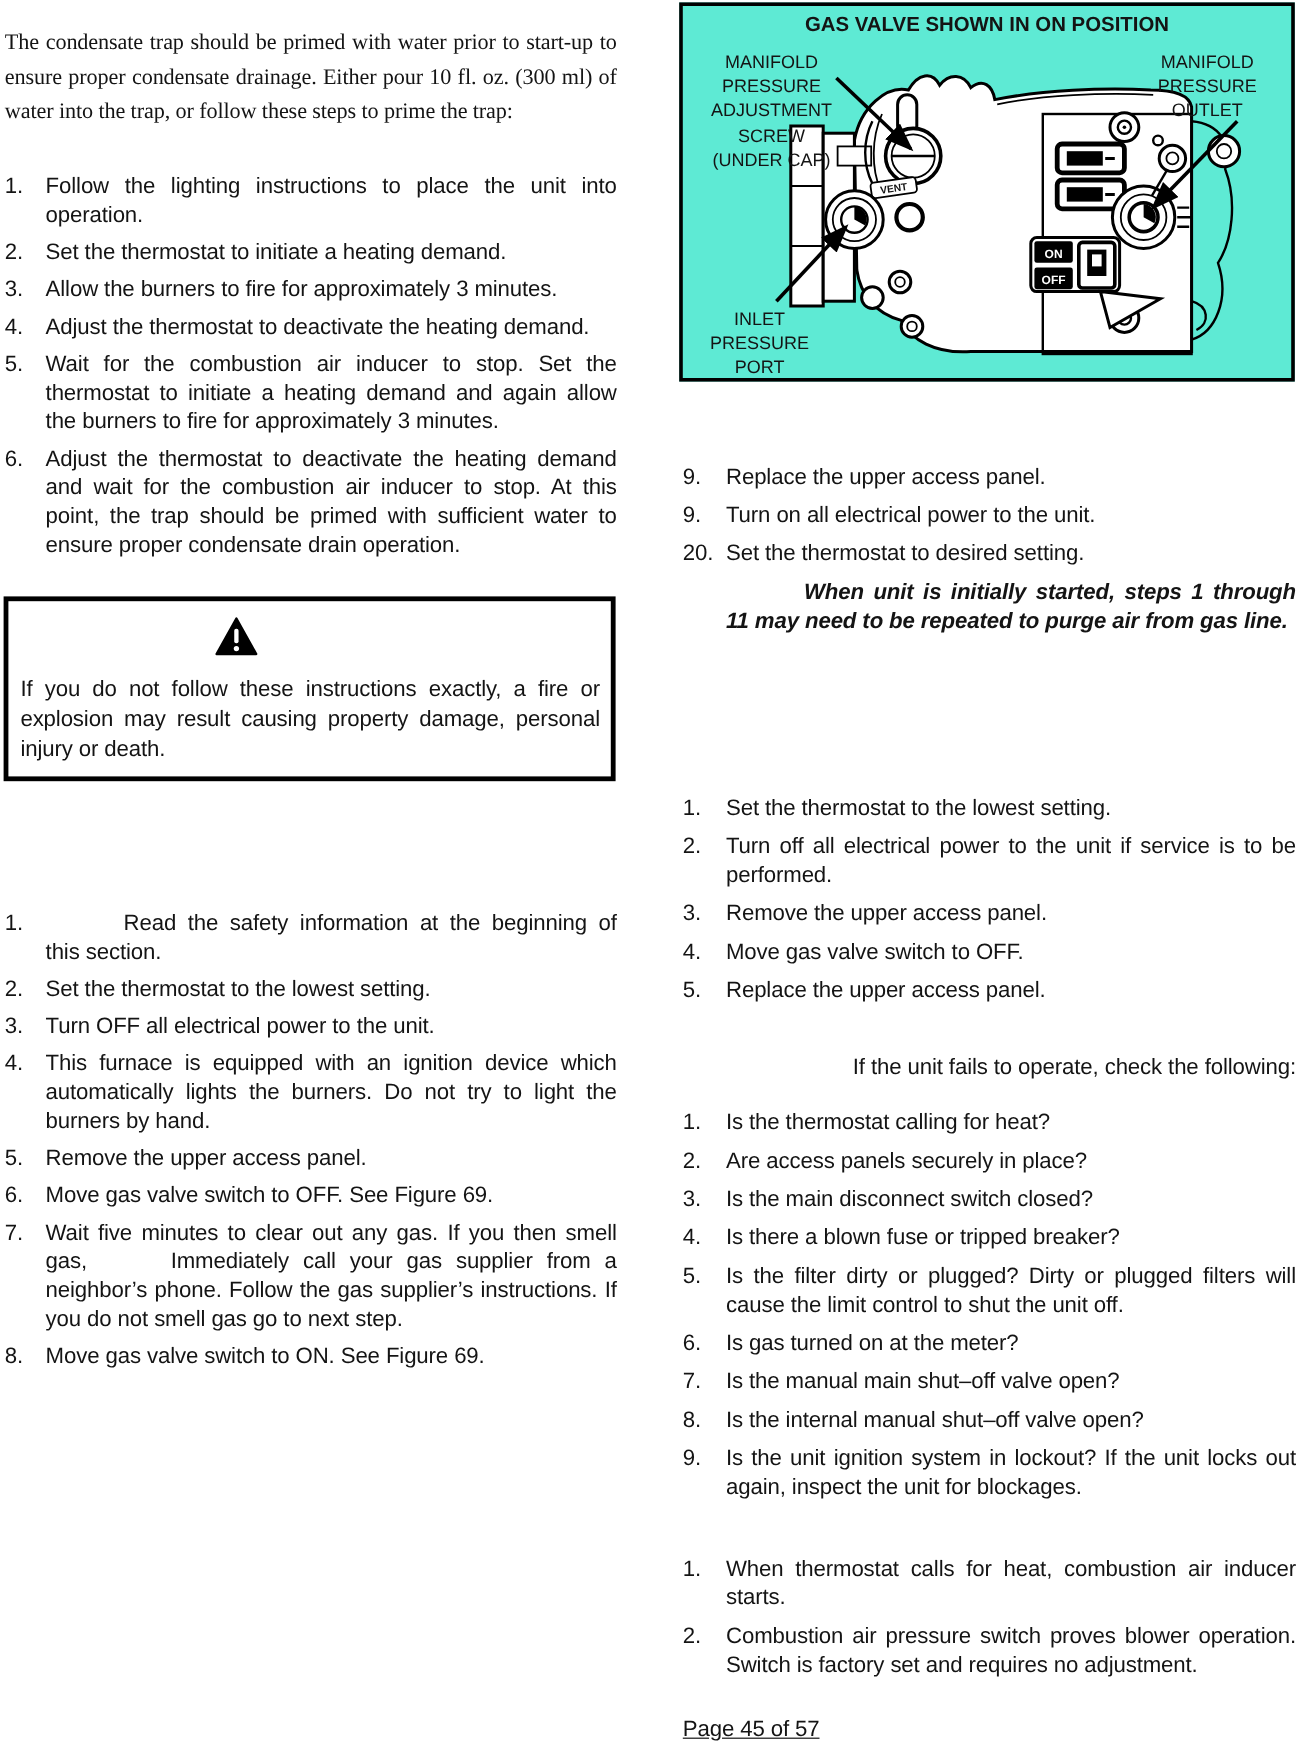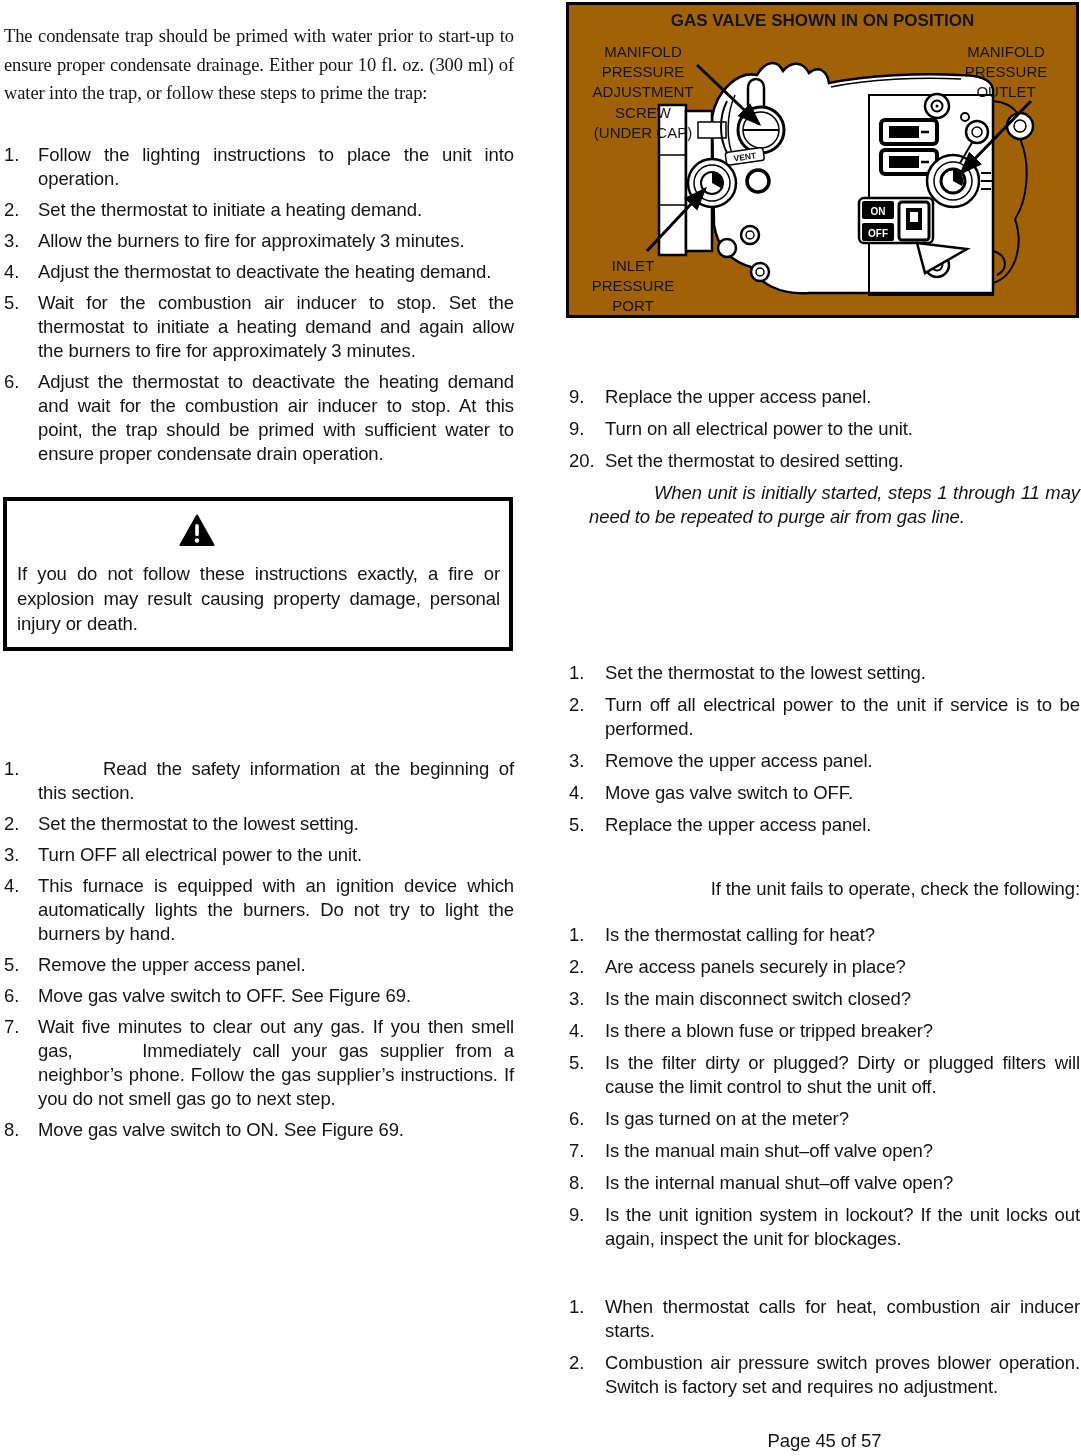--- a/index.html
+++ b/index.html
@@ -10,29 +10,29 @@
   .list .li{position:relative;font-size:18.5px;line-height:24px;text-align:justify;letter-spacing:-0.1px;}
   .list .li .num{position:absolute;left:0;top:0;}
   .list-l .li{padding-left:34px;margin-bottom:7px;}
   .list-r .li{padding-left:36px;margin-bottom:8px;}
   .warning-box{position:absolute;left:3px;top:497px;width:510px;height:154px;
                border:4px solid #000;box-sizing:border-box;}
   .warn-icon{position:absolute;left:172px;top:13px;width:36px;height:33px;}
   .warn-text{position:absolute;left:10px;right:9px;top:60px;font-size:18.5px;line-height:25px;
              text-align:justify;letter-spacing:-0.1px;}
   .figure-box{position:absolute;left:566px;top:2px;width:513px;height:316px;
-              border:3px solid #000;box-sizing:border-box;background:#a16207;}
+              border:3px solid #000;box-sizing:border-box;background:#5eead4;}
   .fig-title{position:absolute;top:6px;left:0;right:0;text-align:center;
              font-weight:bold;font-size:17px;letter-spacing:0;}
   svg.diagram{position:absolute;left:0;top:0;width:507px;height:310px;}
   .fig-label{font-size:15px;fill:#141414;}
   .note{font-size:18.5px;line-height:24px;font-style:italic;text-align:justify;
-        margin-left:20px;text-indent:65px;letter-spacing:-0.1px;}
+        margin-left:36px;text-indent:65px;letter-spacing:-0.1px;font-weight:bold;}
   .fails{font-size:18.5px;line-height:24px;letter-spacing:-0.1px;}
-  .footer{font-size:18.5px;text-align:center;letter-spacing:-0.1px;}
+  .footer{font-size:18.5px;text-align:left;letter-spacing:-0.1px;text-decoration:underline;}
 </style>
 </head>
 <body>
 
 <div class="page">
 
   <div class="sec para" style="left:4px;top:22px;width:510px;">The condensate trap should be primed with water prior to start-up to ensure proper condensate drainage. Either pour 10 fl. oz. (300 ml) of water into the trap, or follow these steps to prime the trap:</div>
 
   <div class="sec list list-l" style="left:4px;top:143px;width:510px;">
       <div class="li"><span class="num">1.</span>Follow the lighting instructions to place the unit into operation.</div>

